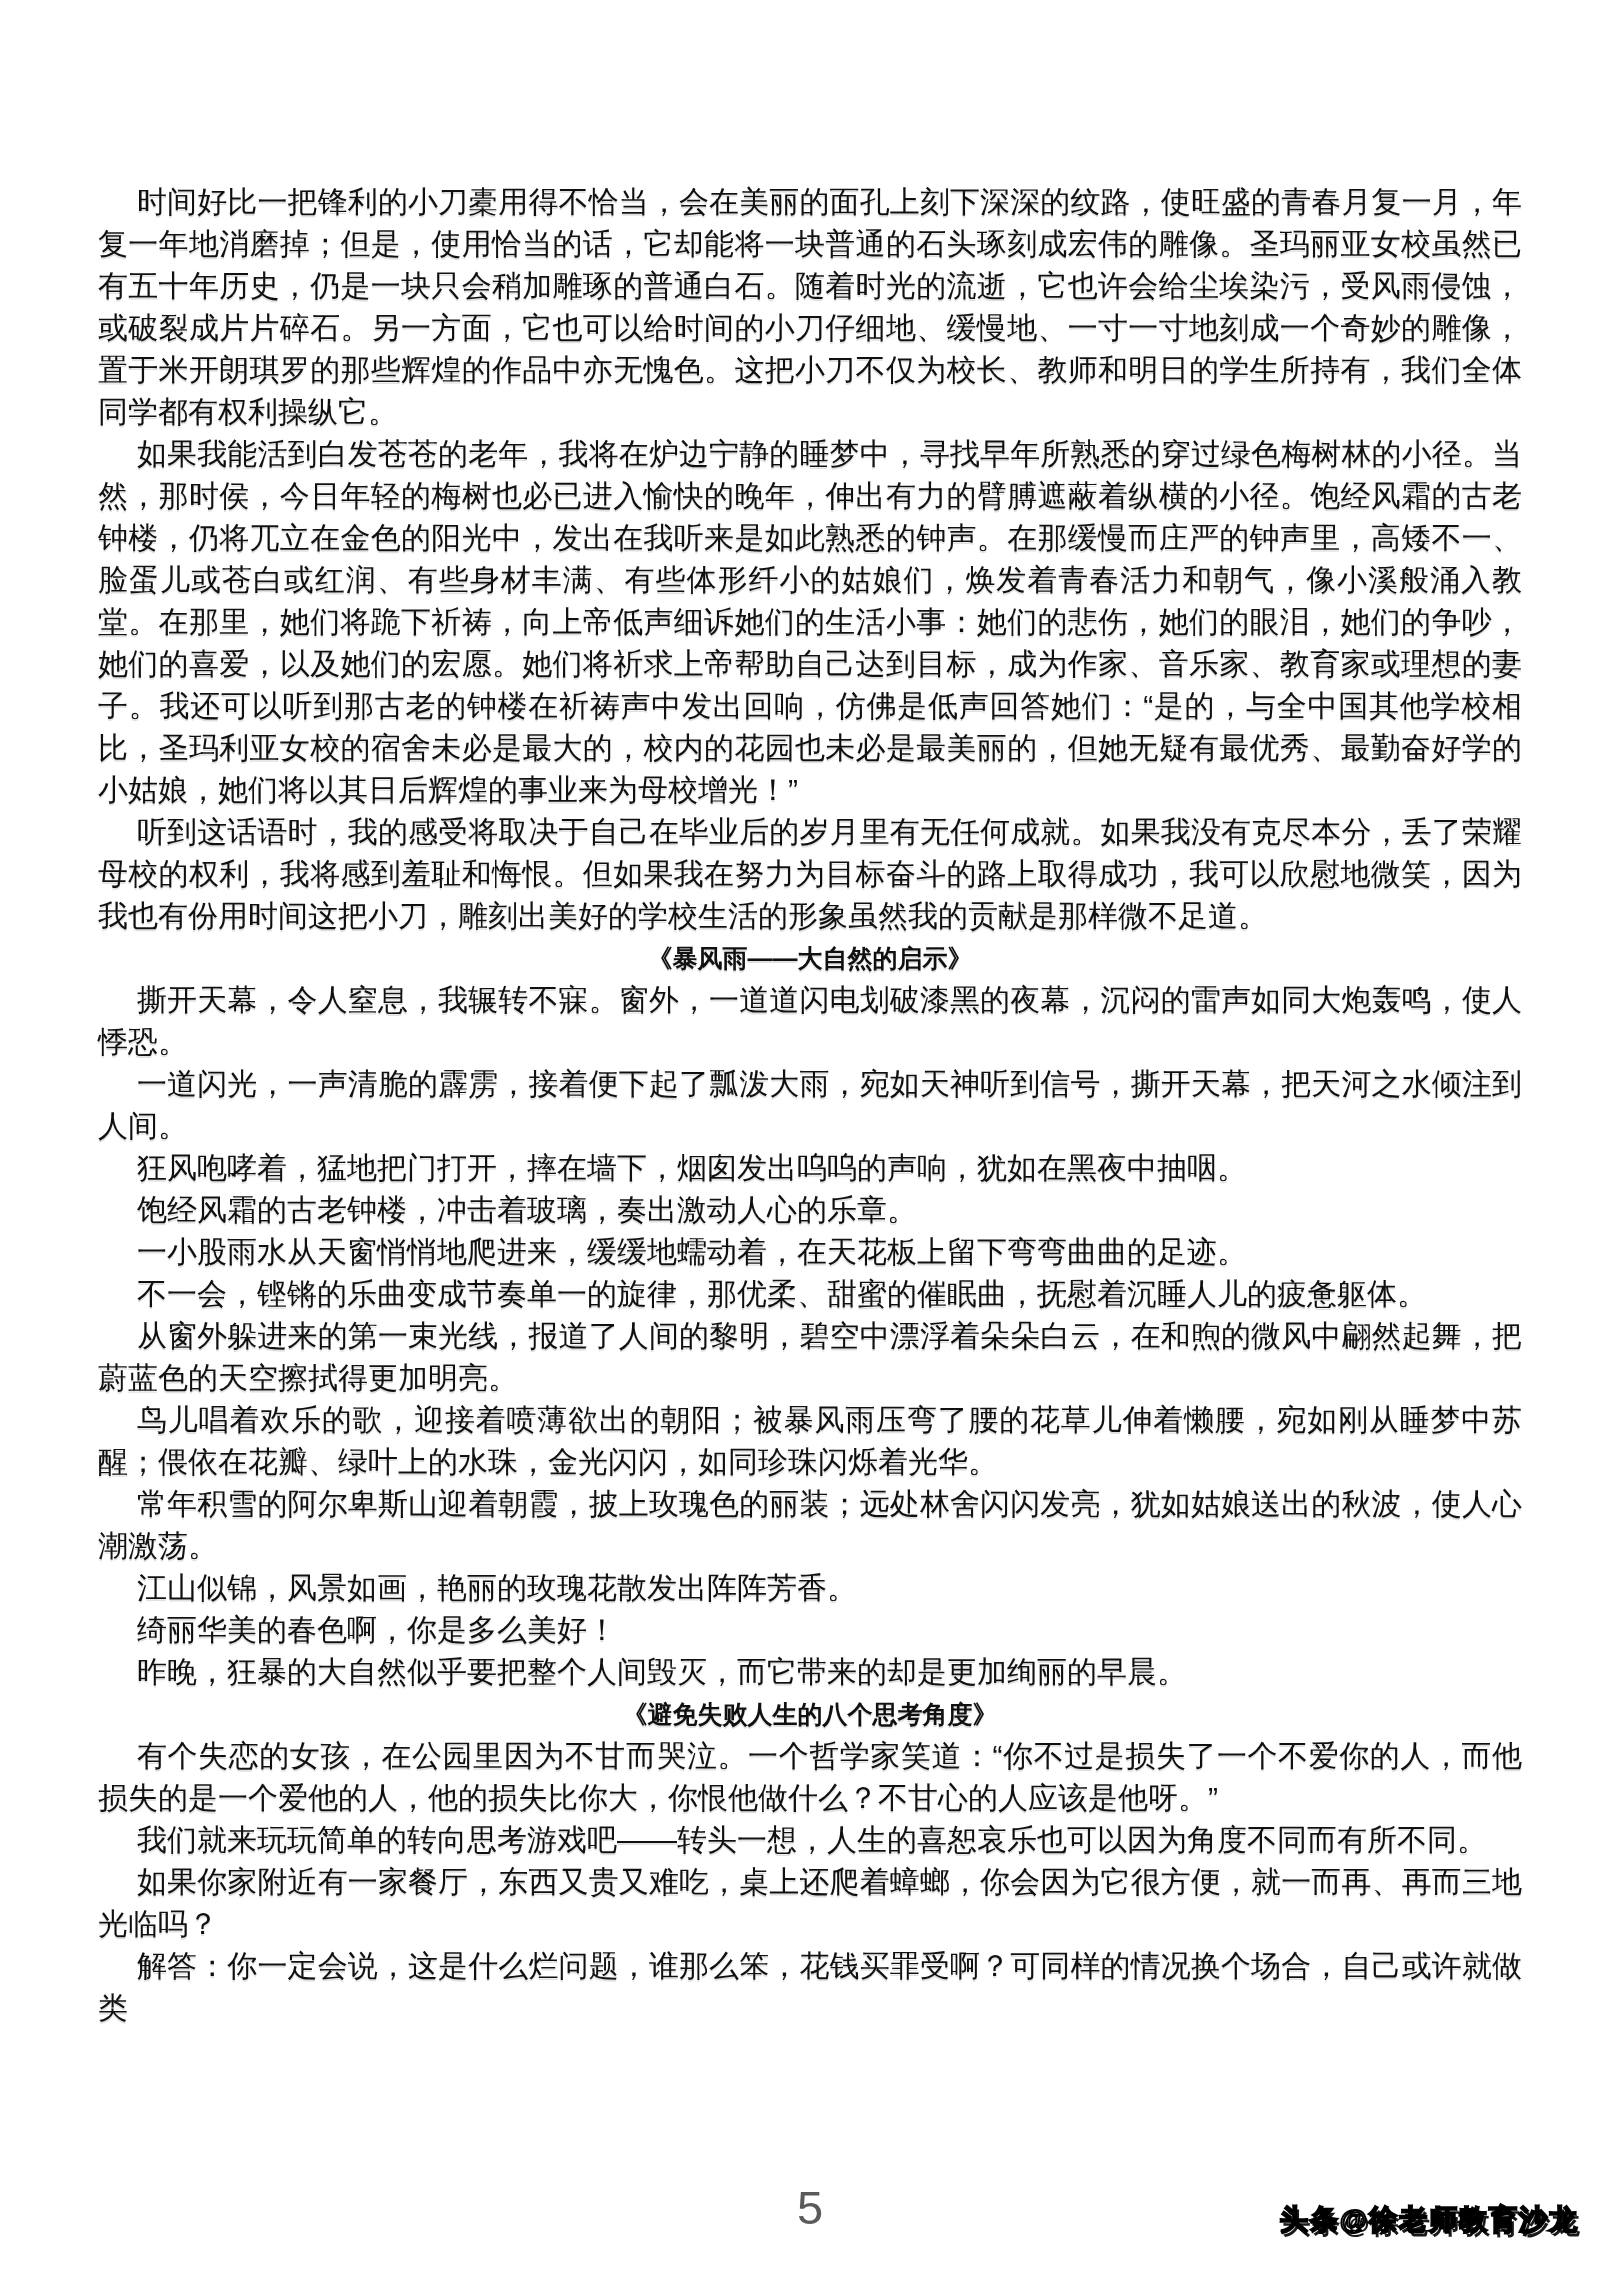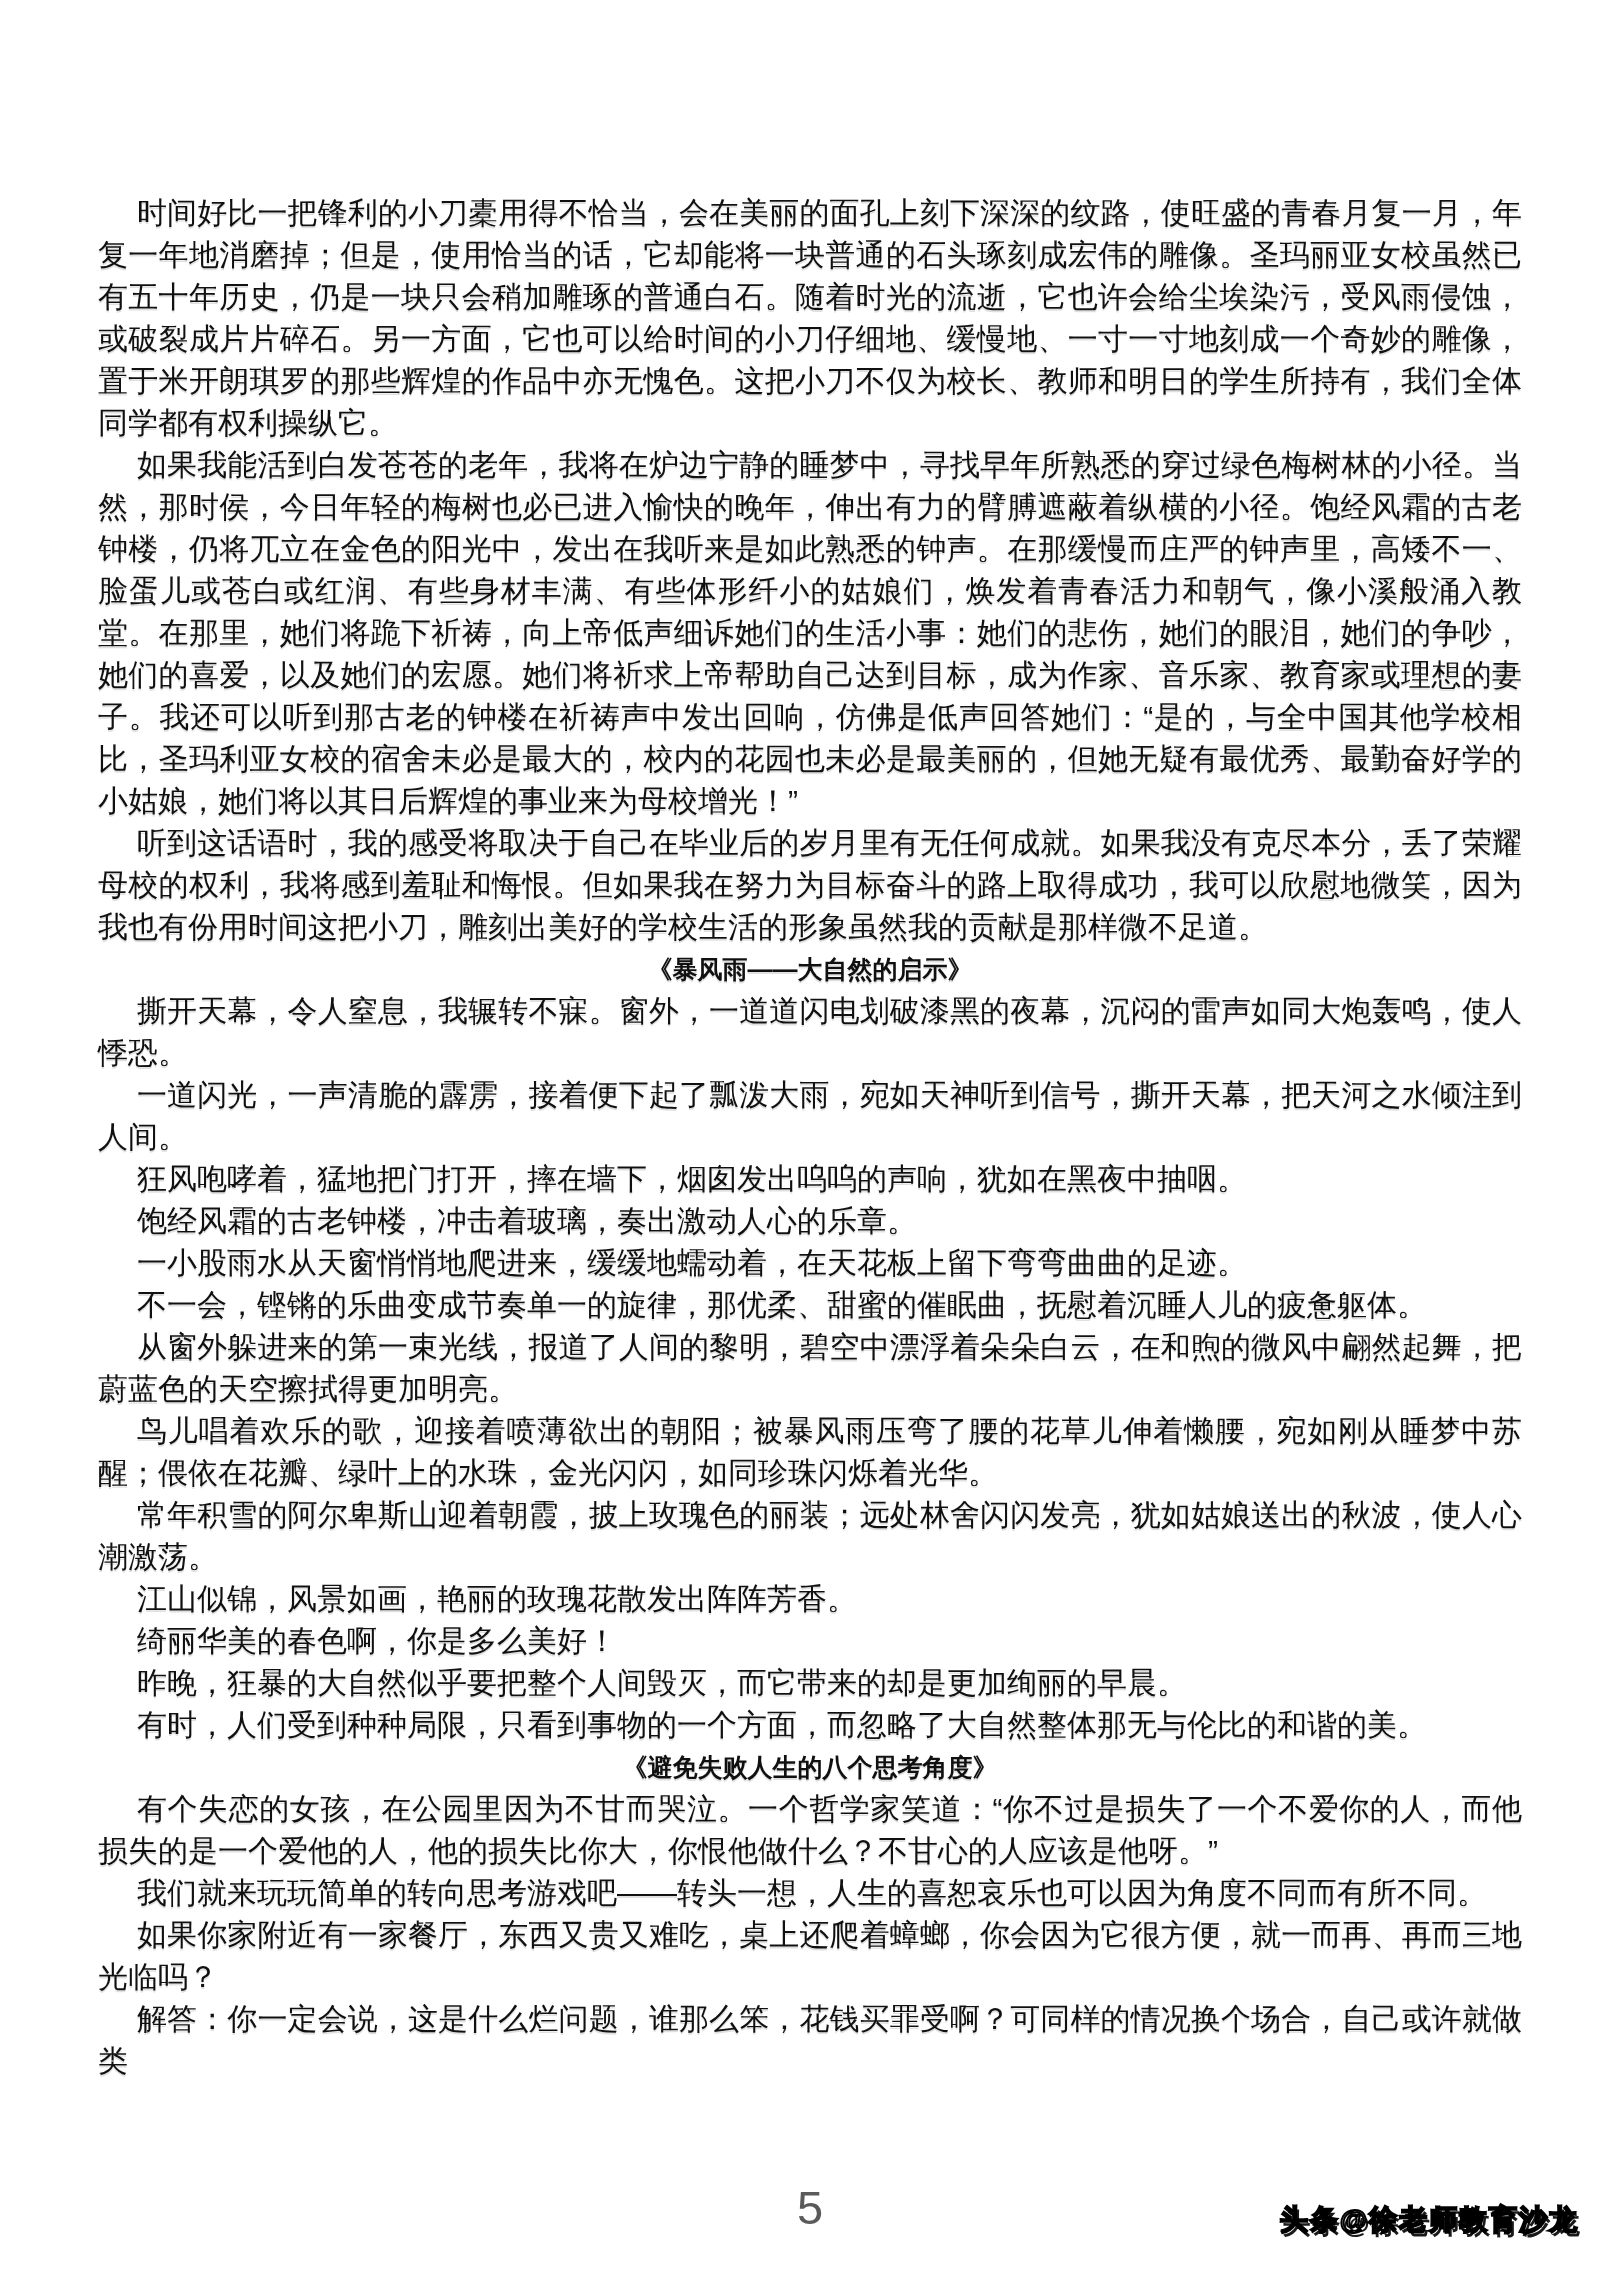--- a/index.html
+++ b/index.html
@@ -8,21 +8,20 @@
     background:#ffffff;
     font-family:"Liberation Sans","DejaVu Sans",sans-serif;
   }
   .content{
     position:absolute;left:98px;top:181px;width:1424px;
     color:#101010;
     font-size:30px;line-height:42px;
     text-align:justify;
     text-shadow:0 2px 0 rgba(0,0,0,0.12);
     font-weight:500;
-    margin-top:11px;
   }
   .para{
     margin:0;
     text-indent:39px;
     text-align:justify;
   }
   .heading{
     margin:0;
     text-align:center;
     text-indent:0;
@@ -59,21 +58,20 @@
   <p class="para">狂风咆哮着，猛地把门打开，摔在墙下，烟囱发出呜呜的声响，犹如在黑夜中抽咽。</p>
   <p class="para">饱经风霜的古老钟楼，冲击着玻璃，奏出激动人心的乐章。</p>
   <p class="para">一小股雨水从天窗悄悄地爬进来，缓缓地蠕动着，在天花板上留下弯弯曲曲的足迹。</p>
   <p class="para">不一会，铿锵的乐曲变成节奏单一的旋律，那优柔、甜蜜的催眠曲，抚慰着沉睡人儿的疲惫躯体。</p>
   <p class="para">从窗外躲进来的第一束光线，报道了人间的黎明，碧空中漂浮着朵朵白云，在和煦的微风中翩然起舞，把蔚蓝色的天空擦拭得更加明亮。</p>
   <p class="para">鸟儿唱着欢乐的歌，迎接着喷薄欲出的朝阳；被暴风雨压弯了腰的花草儿伸着懒腰，宛如刚从睡梦中苏醒；偎依在花瓣、绿叶上的水珠，金光闪闪，如同珍珠闪烁着光华。</p>
   <p class="para">常年积雪的阿尔卑斯山迎着朝霞，披上玫瑰色的丽装；远处林舍闪闪发亮，犹如姑娘送出的秋波，使人心潮激荡。</p>
   <p class="para">江山似锦，风景如画，艳丽的玫瑰花散发出阵阵芳香。</p>
   <p class="para">绮丽华美的春色啊，你是多么美好！</p>
   <p class="para">昨晚，狂暴的大自然似乎要把整个人间毁灭，而它带来的却是更加绚丽的早晨。</p>
-  <p class="para">有时，人们受到种种局限，只看到事物的一个方面，而忽略了大自然整体那无与伦比的和谐的美。</p>
   <p class="heading">《避免失败人生的八个思考角度》</p>
   <p class="para">有个失恋的女孩，在公园里因为不甘而哭泣。一个哲学家笑道：“你不过是损失了一个不爱你的人，而他损失的是一个爱他的人，他的损失比你大，你恨他做什么？不甘心的人应该是他呀。”</p>
   <p class="para">我们就来玩玩简单的转向思考游戏吧——转头一想，人生的喜恕哀乐也可以因为角度不同而有所不同。</p>
   <p class="para">如果你家附近有一家餐厅，东西又贵又难吃，桌上还爬着蟑螂，你会因为它很方便，就一而再、再而三地光临吗？</p>
   <p class="para">解答：你一定会说，这是什么烂问题，谁那么笨，花钱买罪受啊？可同样的情况换个场合，自己或许就做类</p>
 </div>
 
 <div class="page-footer-number">5</div>
 
 <div class="watermark">头条@徐老师教育沙龙</div>

